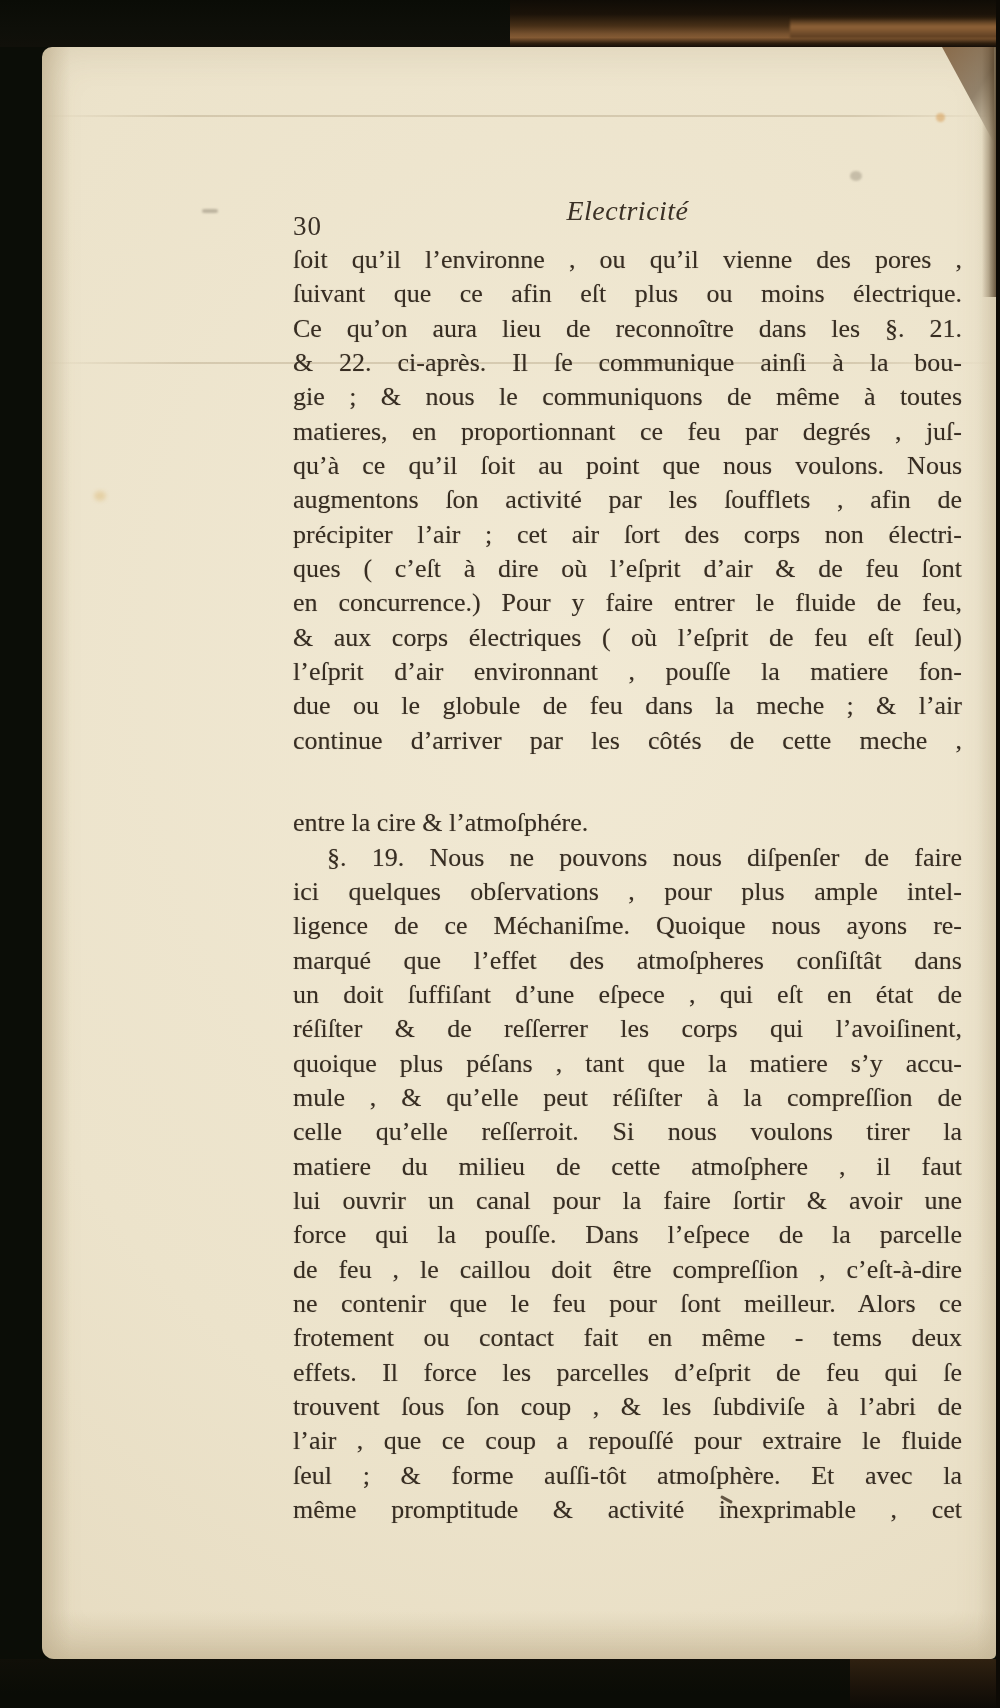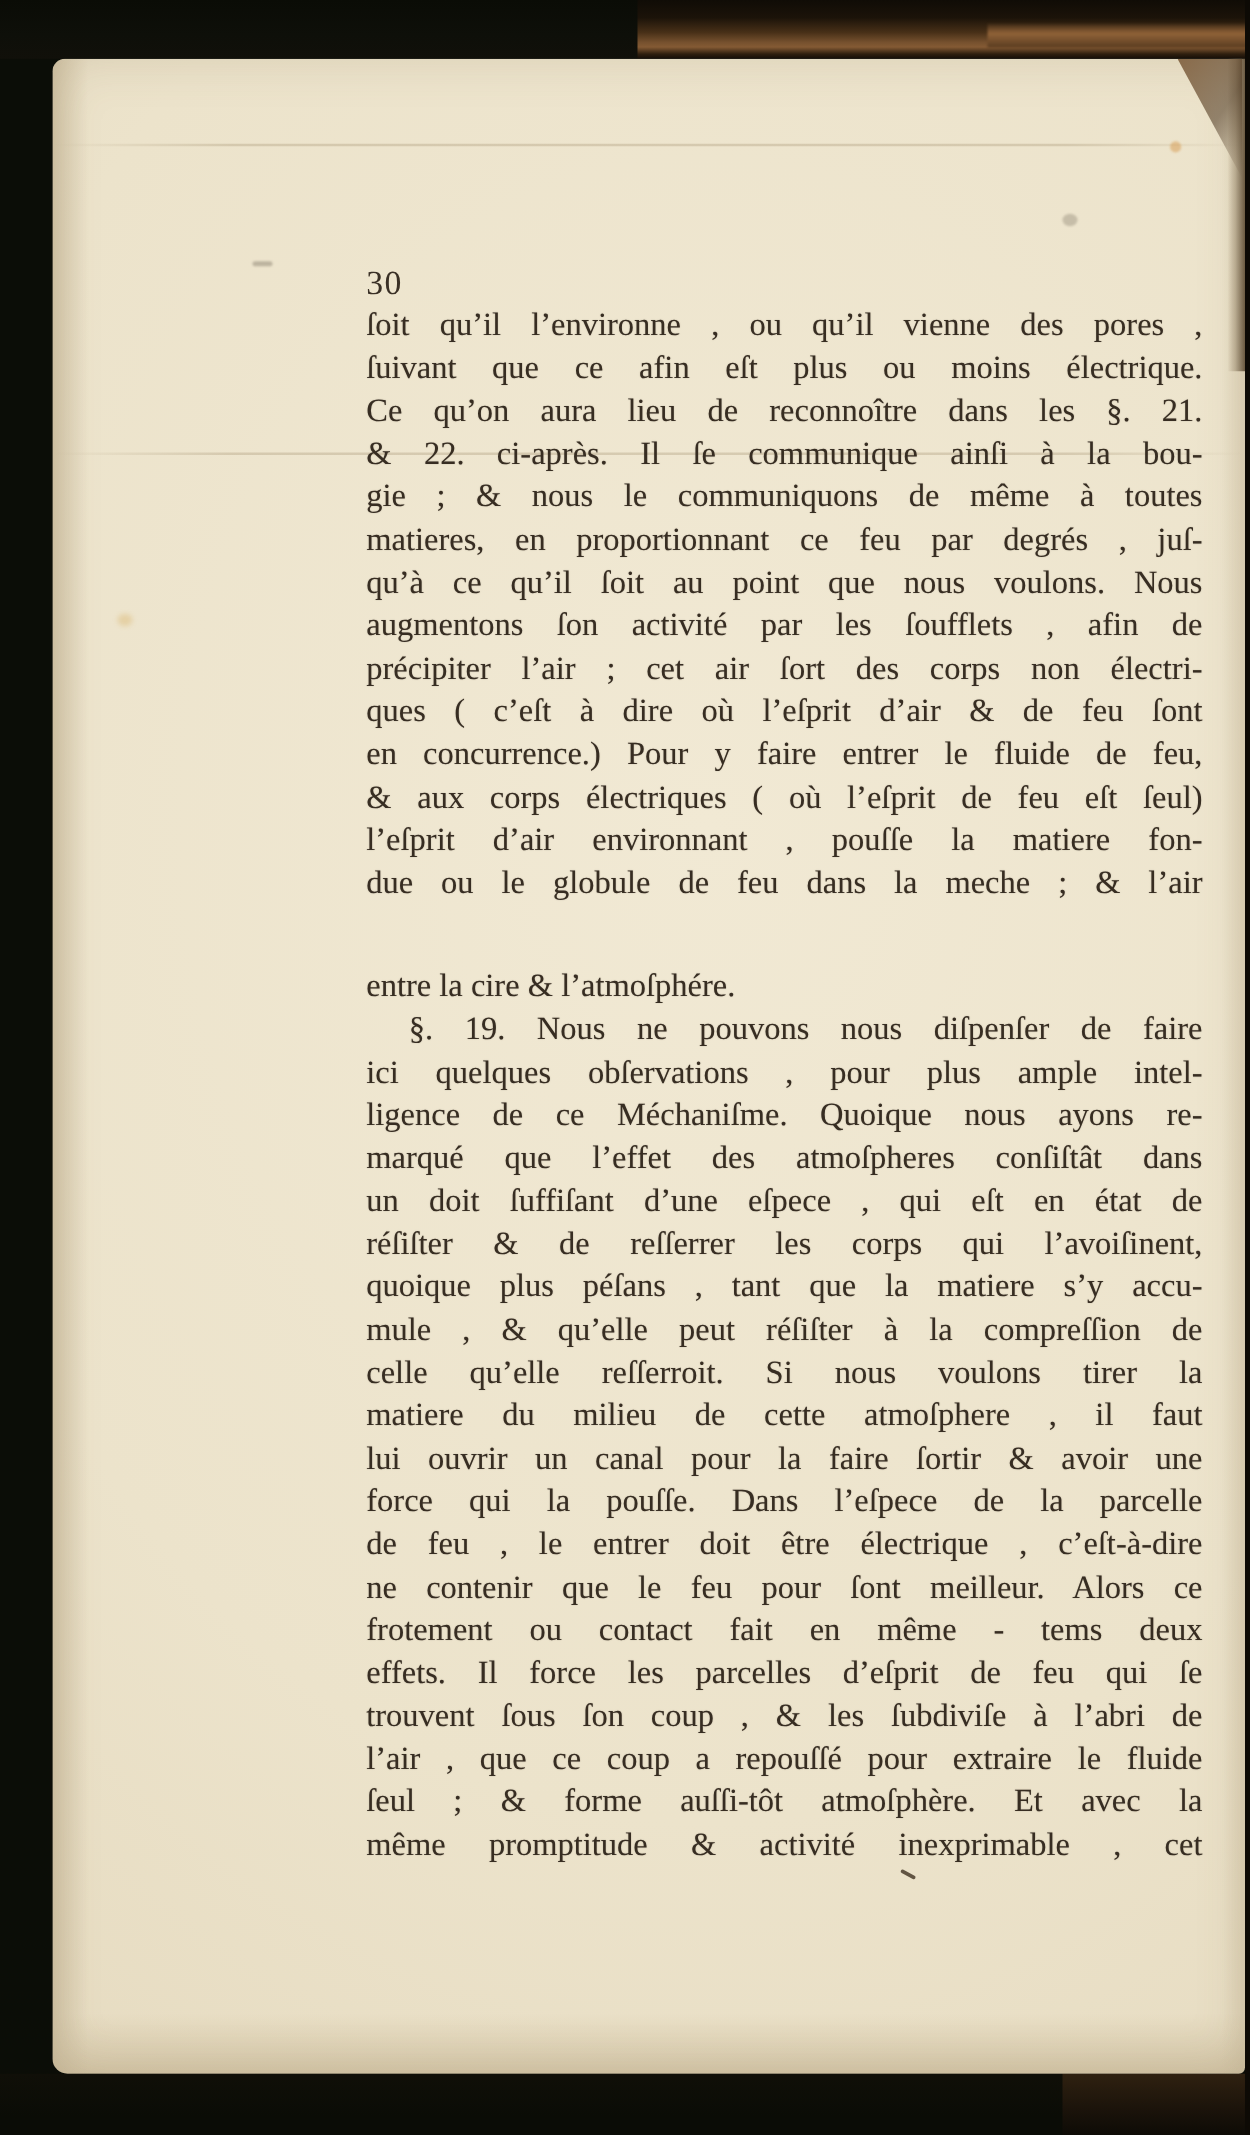--- a/index.html
+++ b/index.html
@@ -110,51 +110,53 @@
 <div class="paper">
   <div class="crease c1"></div>
   <div class="crease c2"></div>
   <div class="speck orange"></div>
   <div class="speck fox"></div>
   <div class="speck gray1"></div>
   <div class="speck gray2"></div>
 
   <div class="header-row">
     <span class="pagenum">30</span>
+    <span class="running-head">Electricité</span>
   </div>
 
   <div class="textblock" id="textblock">
       <div class="line">ſoit qu’il l’environne , ou qu’il vienne des pores ,</div>
       <div class="line">ſuivant que ce afin eſt plus ou moins électrique.</div>
       <div class="line">Ce qu’on aura lieu de reconnoître dans les §. 21.</div>
       <div class="line">&amp; 22. ci-après. Il ſe communique ainſi à la bou-</div>
       <div class="line">gie ; &amp; nous le communiquons de même à toutes</div>
       <div class="line">matieres, en proportionnant ce feu par degrés , juſ-</div>
       <div class="line">qu’à ce qu’il ſoit au point que nous voulons. Nous</div>
       <div class="line">augmentons ſon activité par les ſoufflets , afin de</div>
       <div class="line">précipiter l’air ; cet air ſort des corps non électri-</div>
       <div class="line">ques ( c’eſt à dire où l’eſprit d’air &amp; de feu ſont</div>
       <div class="line">en concurrence.) Pour y faire entrer le fluide de feu,</div>
       <div class="line">&amp; aux corps électriques ( où l’eſprit de feu eſt ſeul)</div>
       <div class="line">l’eſprit d’air environnant , pouſſe la matiere fon-</div>
       <div class="line">due ou le globule de feu dans la meche ; &amp; l’air</div>
+      <div class="line">continue d’arriver par les côtés de cette meche ,</div>
       <div class="line no-just">entre la cire &amp; l’atmoſphére.</div>
       <div class="line indent">§. 19. Nous ne pouvons nous diſpenſer de faire</div>
       <div class="line">ici quelques obſervations , pour plus ample intel-</div>
       <div class="line">ligence de ce Méchaniſme. Quoique nous ayons re-</div>
       <div class="line">marqué que l’effet des atmoſpheres conſiſtât dans</div>
       <div class="line">un doit ſuffiſant d’une eſpece , qui eſt en état de</div>
       <div class="line">réſiſter &amp; de reſſerrer les corps qui l’avoiſinent,</div>
       <div class="line">quoique plus péſans , tant que la matiere s’y accu-</div>
       <div class="line">mule , &amp; qu’elle peut réſiſter à la compreſſion de</div>
       <div class="line">celle qu’elle reſſerroit. Si nous voulons tirer la</div>
       <div class="line">matiere du milieu de cette atmoſphere , il faut</div>
       <div class="line">lui ouvrir un canal pour la faire ſortir &amp; avoir une</div>
       <div class="line">force qui la pouſſe. Dans l’eſpece de la parcelle</div>
-      <div class="line">de feu , le entrer doit être électrique , c’eſt-à-dire</div>
+      <div class="line">de feu , le caillou doit être compreſſion , c’eſt-à-dire</div>
       <div class="line">ne contenir que le feu pour ſont meilleur. Alors ce</div>
       <div class="line">frotement ou contact fait en même - tems deux</div>
       <div class="line">effets. Il force les parcelles d’eſprit de feu qui ſe</div>
       <div class="line">trouvent ſous ſon coup , &amp; les ſubdiviſe à l’abri de</div>
       <div class="line">l’air , que ce coup a repouſſé pour extraire le fluide</div>
       <div class="line">ſeul ; &amp; forme auſſi-tôt atmoſphère. Et avec la</div>
       <div class="line">même promptitude &amp; activité inexprimable , cet</div>
     </div>
 
   <div class="ink-mark"></div>

